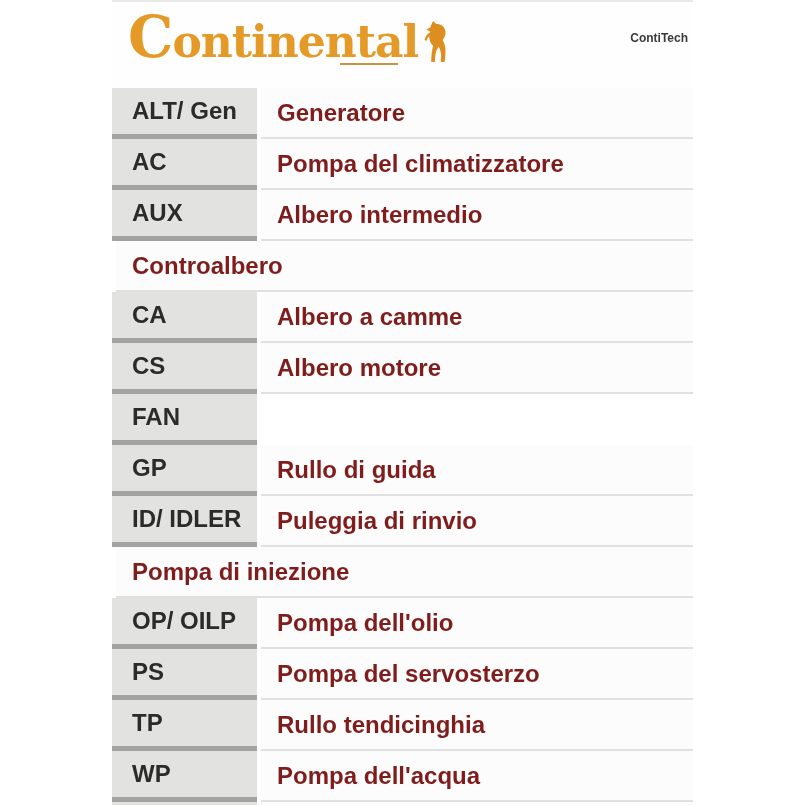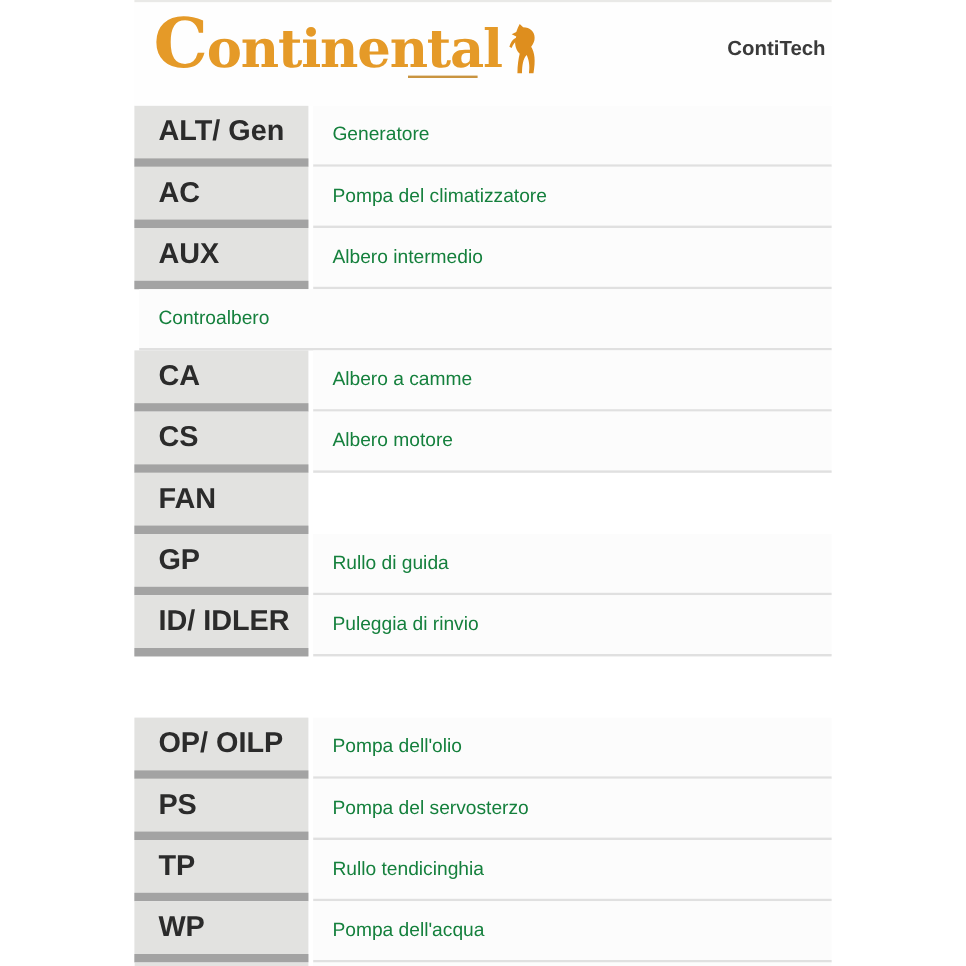--- a/index.html
+++ b/index.html
@@ -46,55 +46,55 @@
   }
   .logo-underline {
     position: absolute;
     left: 212px; top: 55px;
     width: 58px; height: 2px;
     background: #c99440;
   }
   .brand {
     position: absolute;
     right: 5px; top: 29px;
-    font-size: 17px;
+    font-size: 12px;
     font-weight: bold;
     color: #3a3a3a;
     letter-spacing: 0px;
   }
   .legend { width: 100%; }
   .row {
     display: flex;
     height: 51px;
   }
   .abbr {
     width: 145px;
     box-sizing: border-box;
     background: #e2e2e0;
-    border-bottom: 7px solid #a3a3a3;
+    border-bottom: 5px solid #a3a3a3;
     display: flex;
     align-items: center;
     padding-left: 20px;
     font-size: 24px;
     font-weight: bold;
     color: #2b2b2b;
     white-space: nowrap;
   }
   .desc {
     flex: 1;
     box-sizing: border-box;
     margin-left: 4px;
     background: #fcfcfc;
     border-bottom: 2px solid #e0e0e0;
     display: flex;
     align-items: center;
     padding-left: 16px;
-    font-size: 16px;
-    font-weight: normal;
-    color: #15803d;
+    font-size: 24px;
+    font-weight: bold;
+    color: #7f1d1d;
     white-space: nowrap;
   }
   .row.partial { height: 3px; overflow: hidden; }
   .row.partial .abbr { border-bottom: none; }
   .row.partial .desc { border-bottom: none; }
 </style>
 </head>
 <body>
 
 <div class="card">
@@ -149,20 +149,21 @@
     <div class="abbr">GP</div>
     <div class="desc">Rullo di guida</div>
   </div>
 
   <div class="row">
     <div class="abbr">ID/ IDLER</div>
     <div class="desc">Puleggia di rinvio</div>
   </div>
 
   <div class="row">
+    <div class="desc">Pompa di iniezione</div>
   </div>
 
   <div class="row">
     <div class="abbr">OP/ OILP</div>
     <div class="desc">Pompa dell'olio</div>
   </div>
 
   <div class="row">
     <div class="abbr">PS</div>
     <div class="desc">Pompa del servosterzo</div>

